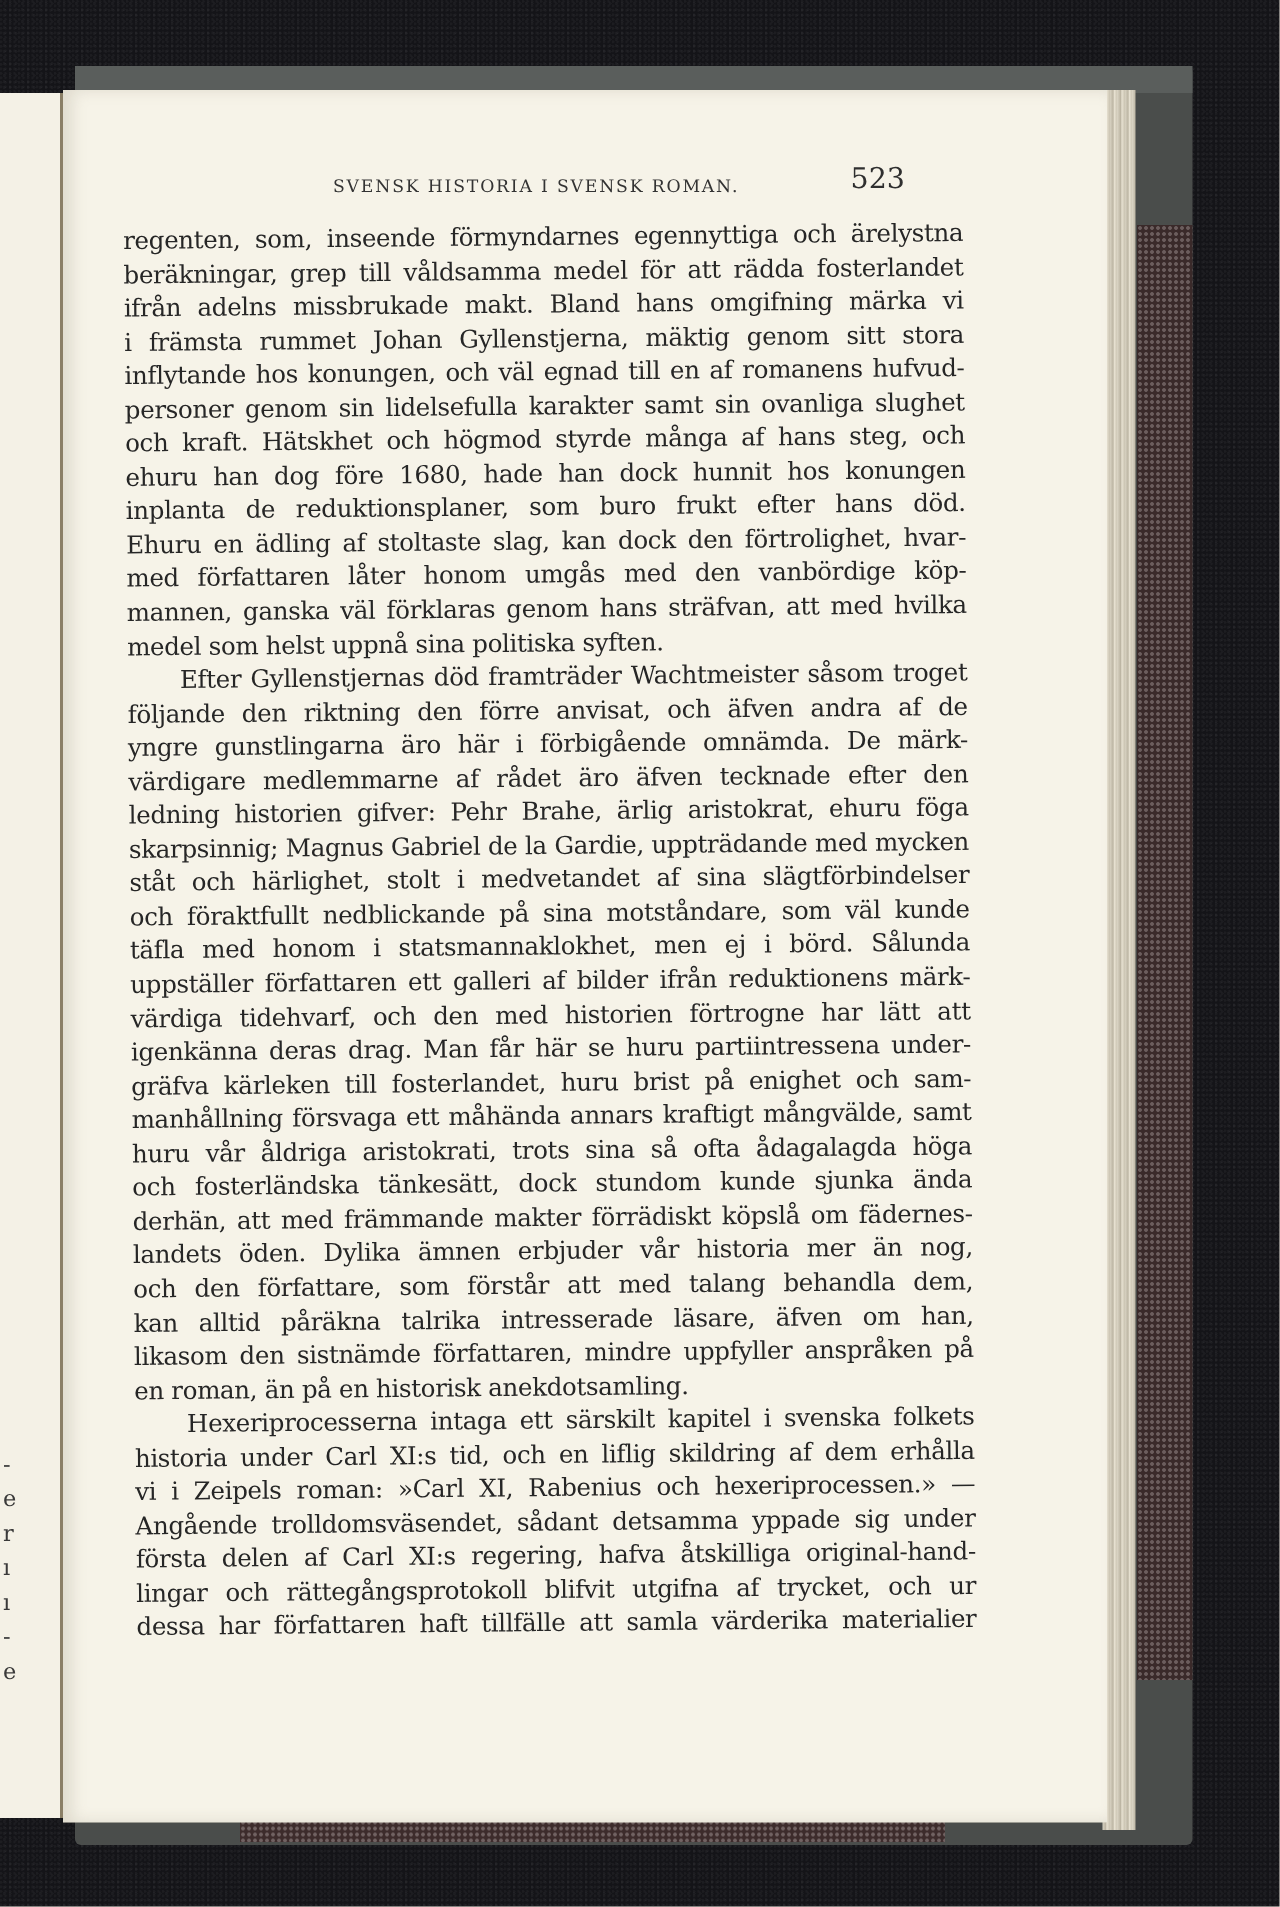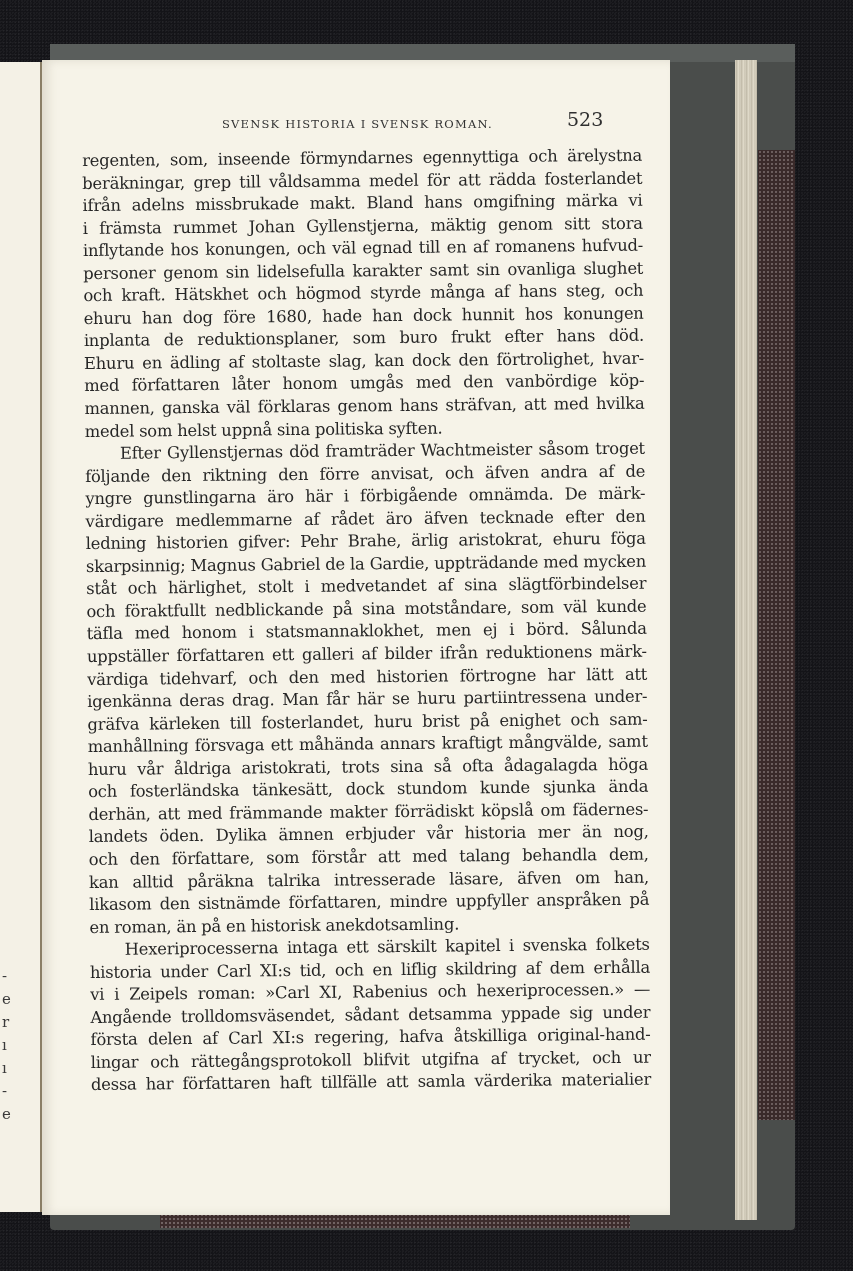--- a/index.html
+++ b/index.html
@@ -36,21 +36,21 @@
     background:repeating-linear-gradient(90deg,#d8d2c2 0px,#bdb6a4 2px,#e6e0d0 3px,#c9c2b0 5px);
   }
   .prev-page {
     position:absolute; left:0; top:62px; width:40px; height:1150px;
     background:#f4f1e6; border-right:2px solid #8a7e66;
   }
   .prev-page .frag {
     position:absolute; left:2px; font-family:"DejaVu Serif", serif; font-size:15px; color:#3a3a3a;
   }
   .page {
-    position:absolute; left:42px; top:60px; width:628px; height:1155px;
+    position:absolute; left:42px; top:60px; width:696px; height:1155px;
     background:#f6f3e8;
     box-shadow: inset 6px 0 10px rgba(120,110,90,0.18);
   }
   .running-head {
     position:absolute; left:180px; top:57px;
     font-family:"DejaVu Serif", serif; font-size:11.5px; letter-spacing:1.2px; color:#333;
     font-variant:small-caps; text-transform:uppercase;
   }
   .page-number {
     position:absolute; left:525px; top:48px;

